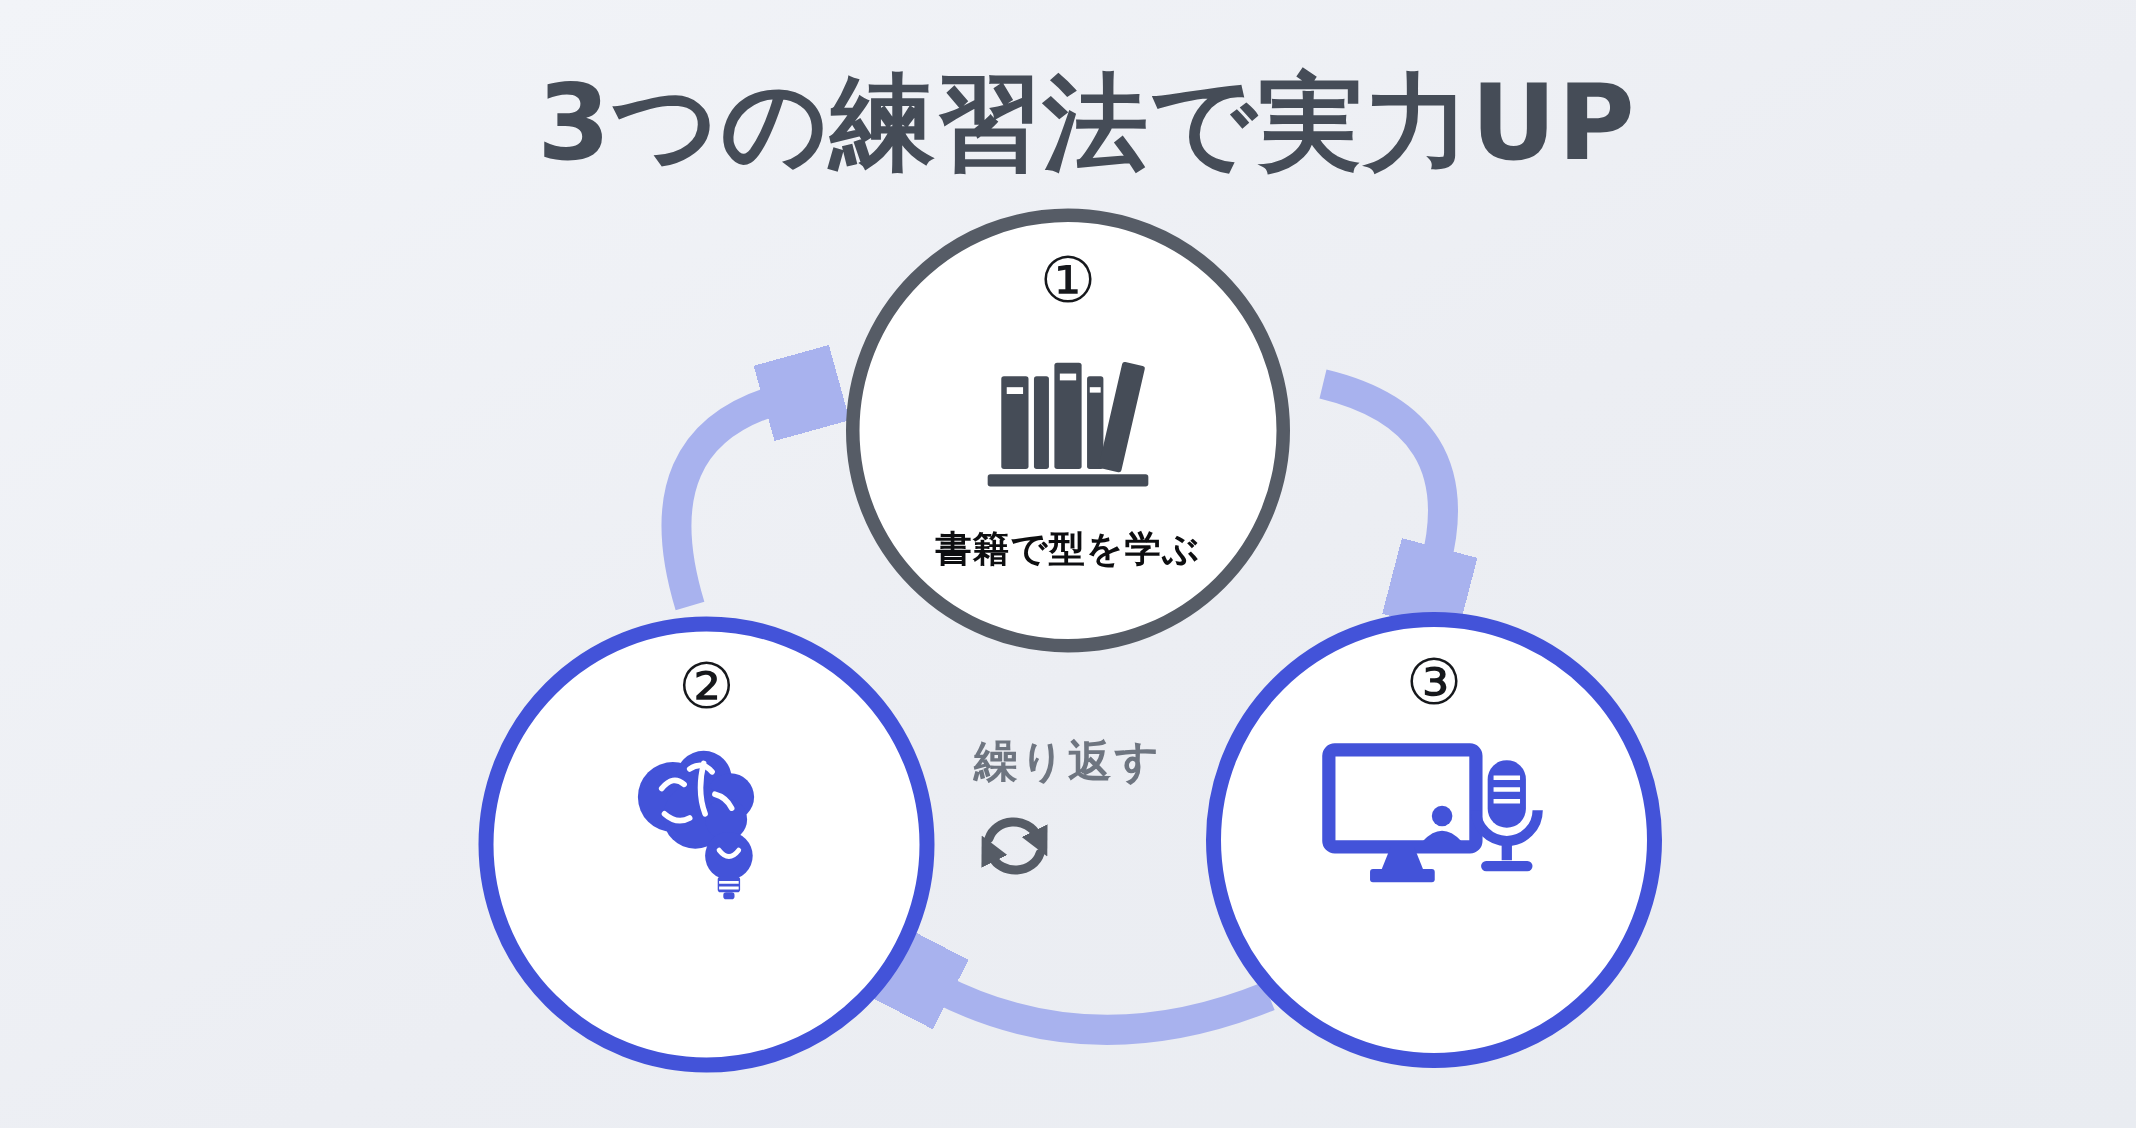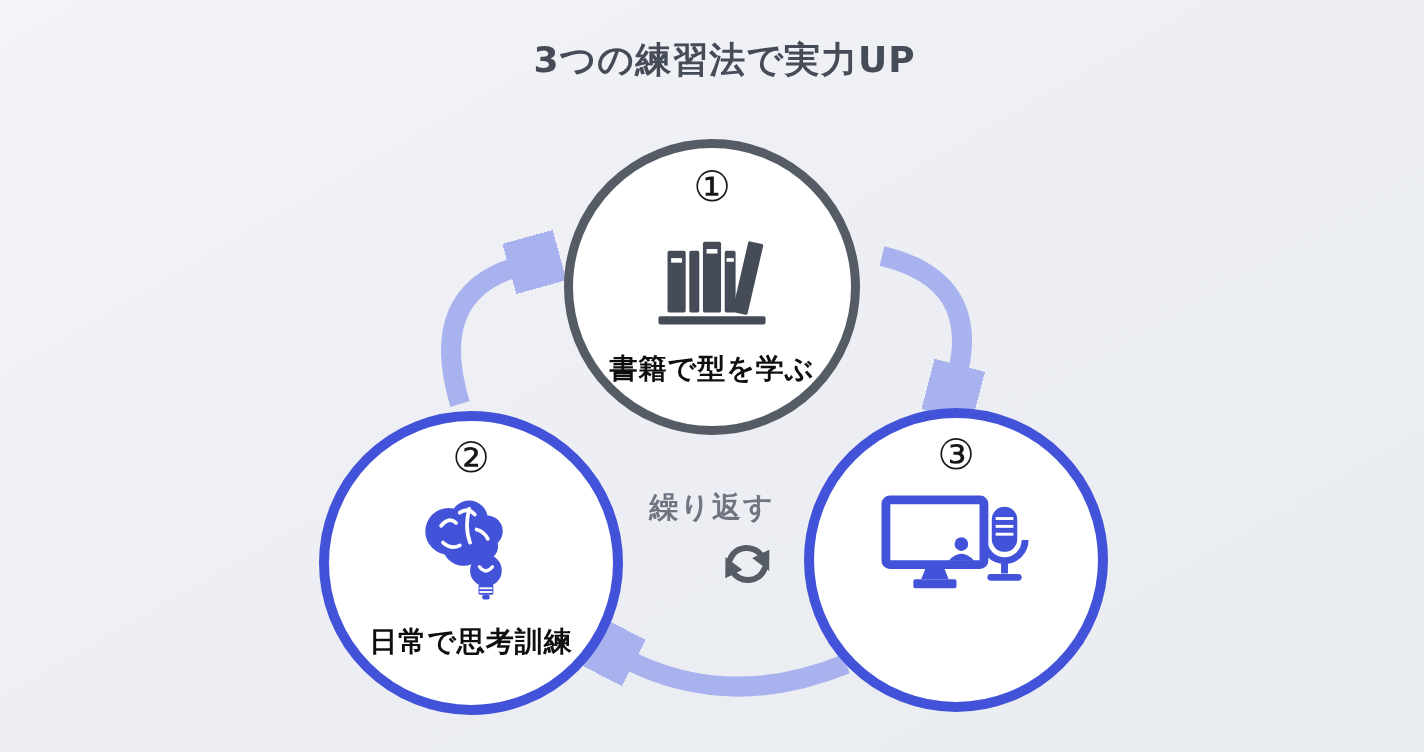--- a/index.html
+++ b/index.html
@@ -6,21 +6,21 @@
   html,body { width:1424px; height:752px; overflow:hidden; }
   body { font-family:"DejaVu Sans","Liberation Sans",sans-serif; }
 
   .canvas {
     position:relative; width:1424px; height:752px;
     background: linear-gradient(150deg, #f2f4f8 0%, var(--background,#eceef3) 55%, #e9ecf1 100%);
   }
 
   .title {
     position:absolute; top:36px; left:0; width:100%;
-    text-align:center; font-size:36px; font-weight:800;
+    text-align:center; font-size:70px; font-weight:800;
     color: var(--title-text,#454c57); letter-spacing:1px;padding-left:25px;
   }
 
   .arrows { position:absolute; left:0; top:0; color: var(--arrow,#a8b2ee); }
   .arrows path { stroke: currentColor; stroke-width:20; fill:none; }
 
   .circle {
     position:absolute; background:#ffffff; border-radius:50%;
     display:flex; flex-direction:column; align-items:center;
   }
@@ -36,27 +36,27 @@
   .c3 .num { margin-top:14px; }
 
   .icon { display:flex; align-items:center; justify-content:center; }
   .c1 .icon { height:122px; margin-top:8px; }
   .c2 .icon { height:126px; margin-top:6px; }
   .c3 .icon { height:118px; margin-top:8px; }
   .gray-icon { color: var(--icon-gray,#454c57); }
   .blue-icon { color: var(--icon-blue,#4353d9); }
 
   .label {
-    margin-top:10px; font-size:28px; font-weight:800;
+    margin-top:10px; font-size:24px; font-weight:800;
     color: var(--label-text,#0d0e10); letter-spacing:1px; white-space:nowrap;
   }
 
   .center-group {
     position:absolute; left:712px; top:488px; transform:translateX(-50%);
-    display:flex; flex-direction:column; align-items:flex-end;
+    display:flex; flex-direction:column; align-items:flex-start;
   }
   .center-label {
     font-size:29px; font-weight:800; letter-spacing:2px;
     color: var(--center-text,#6e7580); white-space:nowrap;
   }
   .cycle-icon-wrap { margin-top:10px; color: var(--gray-circle-border,#565c66); }
 </style>
 </head>
 <body>
 
@@ -118,21 +118,20 @@
         <g>
           <circle cx="76" cy="88" r="17" fill="currentColor"></circle>
           <path d="M 69 84 q 7 9 14 0" fill="none" stroke="#ffffff" stroke-width="3.5" stroke-linecap="round"></path>
           <rect x="68" y="103" width="16" height="11" rx="2" fill="currentColor"></rect>
           <line x1="69" y1="107" x2="83" y2="107" stroke="#ffffff" stroke-width="2"></line>
           <line x1="69" y1="111" x2="83" y2="111" stroke="#ffffff" stroke-width="2"></line>
           <rect x="72" y="114" width="8" height="5" rx="2" fill="currentColor"></rect>
         </g>
       </svg>
     </div>
-    <div class="label">日常で思考訓練</div>
   </div>
 
   <div class="circle blue c3">
     <div class="num">③</div>
     <div class="icon blue-icon">
       <svg width="150" height="100" viewBox="0 0 153 102" aria-hidden="true">
         <rect x="5" y="5" width="100" height="66" rx="4" fill="none" stroke="currentColor" stroke-width="9"></rect>
         <circle cx="82" cy="50" r="7" fill="currentColor"></circle>
         <path d="M 69 67 Q 82 53 95 67 Z" fill="currentColor"></path>
         <path d="M 47 71 L 63 71 L 69 86 L 41 86 Z" fill="currentColor"></path>

